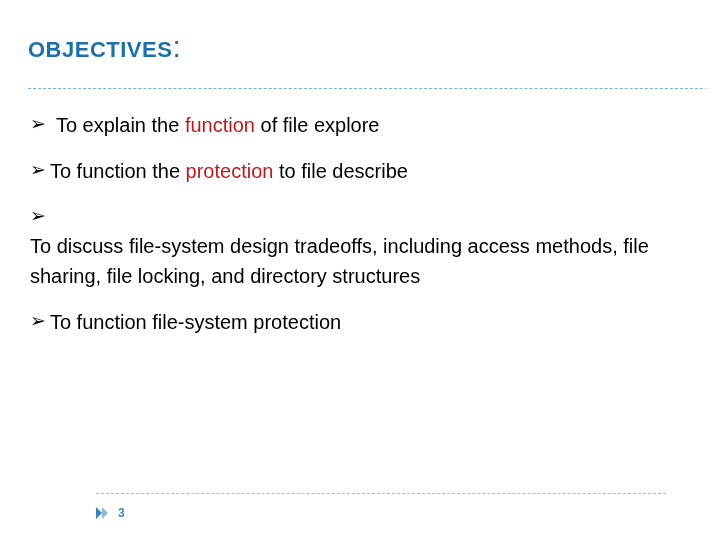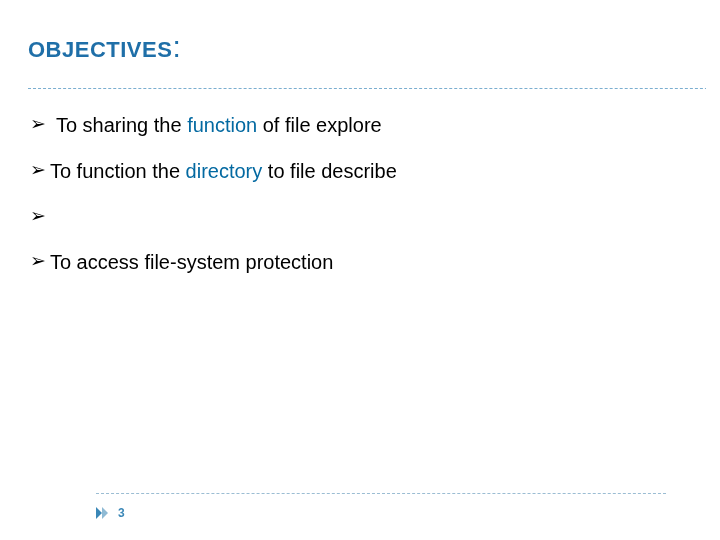--- a/index.html
+++ b/index.html
@@ -49,21 +49,21 @@
     align-items: flex-start;
   }
   .arrow {
     color: #000;
     font-family: Arial, sans-serif;
     font-size: 19px;
     margin-right: 4px;
     flex-shrink: 0;
   }
   .arrow.pad { margin-right: 10px; }
-  .red { color: #0369a1; }
+  .red { color: #b91c1c; }
   .text {
     flex: 1 1 auto;
   }
   .footer-rule {
     position: absolute;
     left: 96px;
     bottom: 46px;
     width: 570px;
     border-top: 1px dashed #9bbdd3;
   }
@@ -91,39 +91,42 @@
     <span>OBJECTIVES</span><span class="title-colon">:</span>
   </div>
 
   <div class="divider-top"></div>
 
   <div class="content">
 
     <div class="line">
       <span class="arrow pad">➢</span>
       <span class="text">
-        <span>To sharing the </span><span class="red">function</span><span> of file explore</span>
+        <span>To explain the </span><span class="red">function</span><span> of file explore</span>
       </span>
     </div>
 
     <div class="line">
       <span class="arrow">➢</span>
       <span class="text">
-        <span>To function the </span><span class="red">directory</span><span> to file describe</span>
+        <span>To function the </span><span class="red">protection</span><span> to file describe</span>
       </span>
     </div>
 
     <div class="line">
       <span class="arrow">➢</span>
+      <span class="text">
+        <span>To discuss file-system design tradeoffs, including access methods, file sharing, file locking, and directory structures</span>
+      </span>
     </div>
 
     <div class="line">
       <span class="arrow">➢</span>
       <span class="text">
-        <span>To access file-system protection</span>
+        <span>To function file-system protection</span>
       </span>
     </div>
 
   </div>
 
   <div class="footer-rule"></div>
 
   <div class="footer">
     <span class="footer-icon">
       <svg width="12" height="12" viewBox="0 0 12 12">

